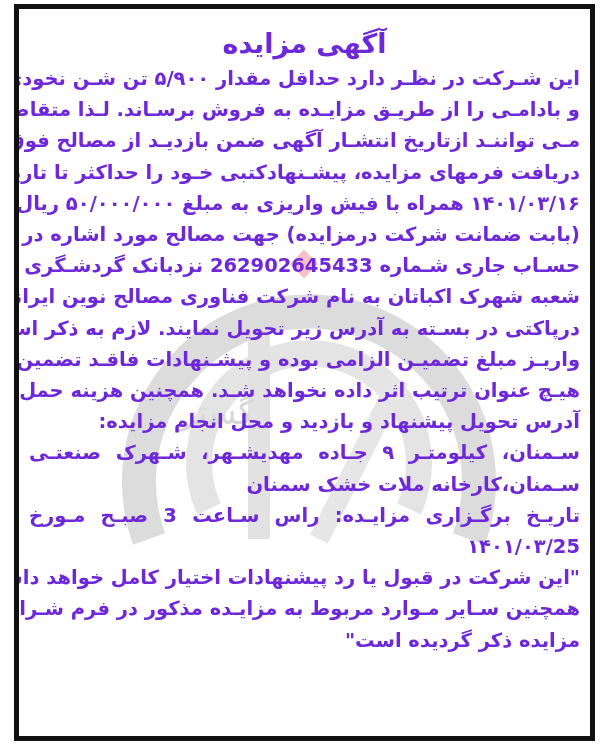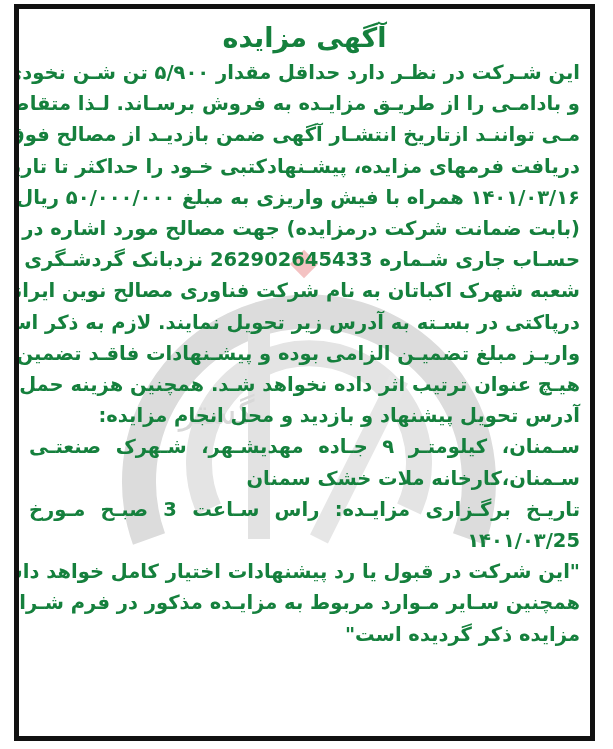--- a/index.html
+++ b/index.html
@@ -1,19 +1,19 @@
 <!DOCTYPE html>
 <html><head>
 <meta charset="utf-8">
 <style>
   html,body{margin:0;padding:0;background:#ffffff;}
   body{width:613px;height:749px;position:relative;overflow:hidden;font-family:"DejaVu Sans",sans-serif;}
   .frame{position:absolute;left:14px;top:4px;width:581px;height:737px;border:5px solid #111;box-sizing:border-box;background:#fff;overflow:hidden;}
   .watermark{position:absolute;left:70px;top:200px;width:440px;height:440px;pointer-events:none;}
-  .content{position:relative;direction:rtl;text-align:justify;padding:8px 10px 0 10px;color:#15803d;z-index:2;}
+  .content{position:relative;direction:rtl;text-align:justify;padding:14px 10px 0 10px;color:#6d28d9;z-index:2;}
   .title{text-align:center;font-weight:bold;font-size:27px;line-height:38px;margin:2px 0 0 0;}
   .line{font-weight:bold;font-size:19.5px;line-height:31.2px;white-space:nowrap;text-align-last:justify;text-align:justify;display:block;}
   .line.short{text-align-last:right;}
 </style>
 </head>
 <body>
 
 <div class="frame">
   <svg class="watermark" viewBox="0 0 440 440">
     <path d="M60 330 A170 170 0 1 1 380 330" fill="none" stroke="#dcdcdc" stroke-width="34"></path>

